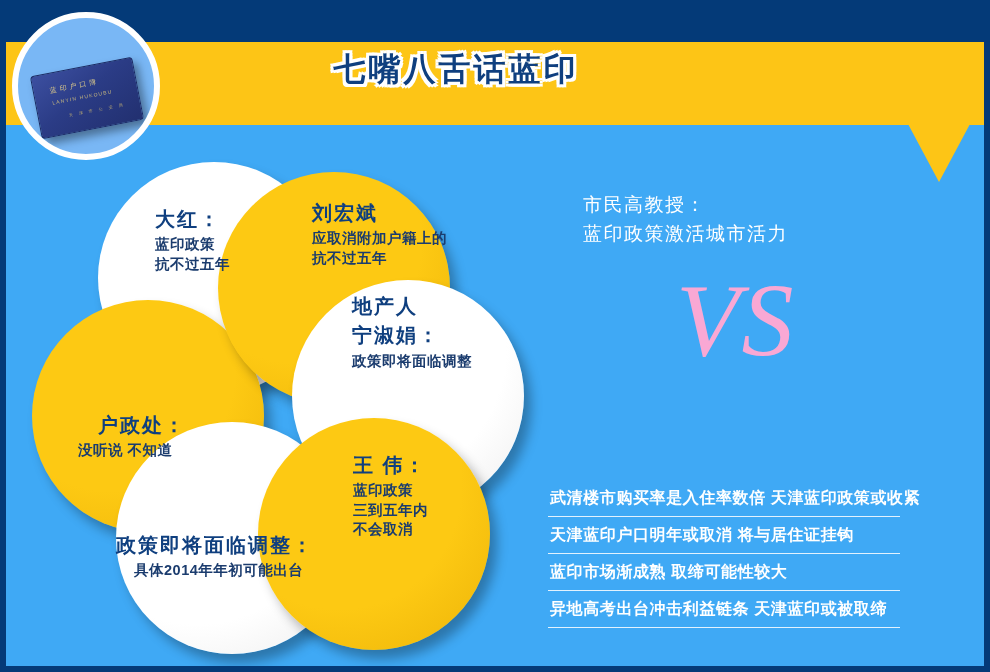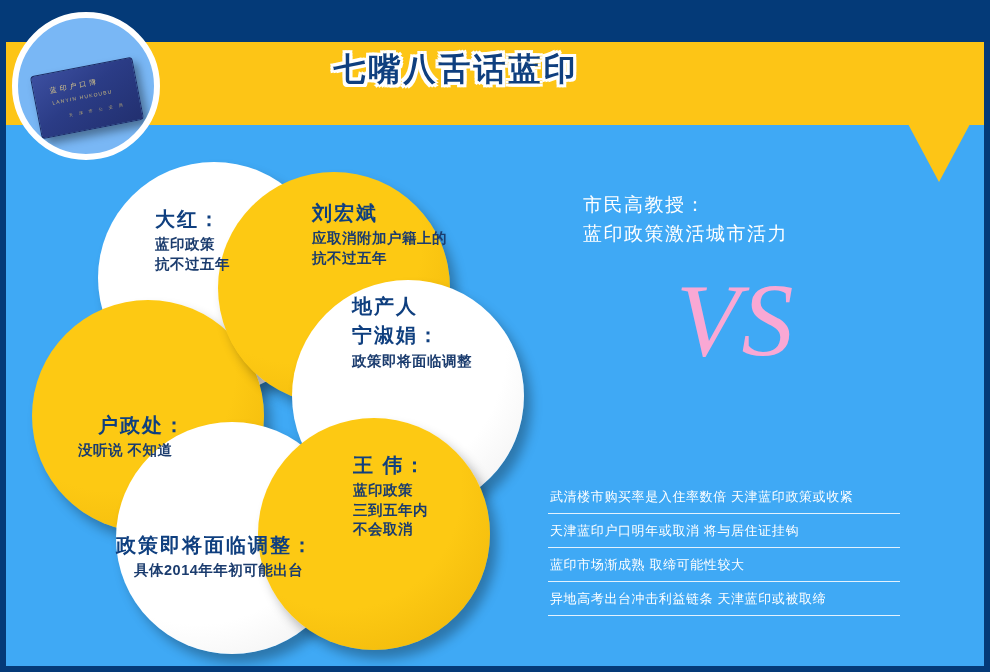--- a/index.html
+++ b/index.html
@@ -112,24 +112,25 @@
   .vs{
     position:absolute;left:632px;top:268px;
     font-family:"Liberation Serif","DejaVu Serif",serif;
     font-style:italic;font-size:104px;color:#f9a8d4;
     font-weight:400;letter-spacing:2px;line-height:1;margin-left:44px;
   }
 
   
   #news{position:absolute;left:548px;top:480px;width:352px;}
   .news-item{
-    color:#ffffff;font-size:13px;letter-spacing:.6px;
+    color:#ffffff;font-size:16px;letter-spacing:.6px;
     padding:8px 2px 7px 2px;
     border-bottom:1px solid rgba(255,255,255,.85);
     white-space:nowrap;
+    font-weight:bold;
   }
 </style>
 </head>
 <body>
 
 <div id="stage">
 
   <div class="band-navy"></div>
   <div class="band-yellow"></div>
   <div class="band-blue"></div>

